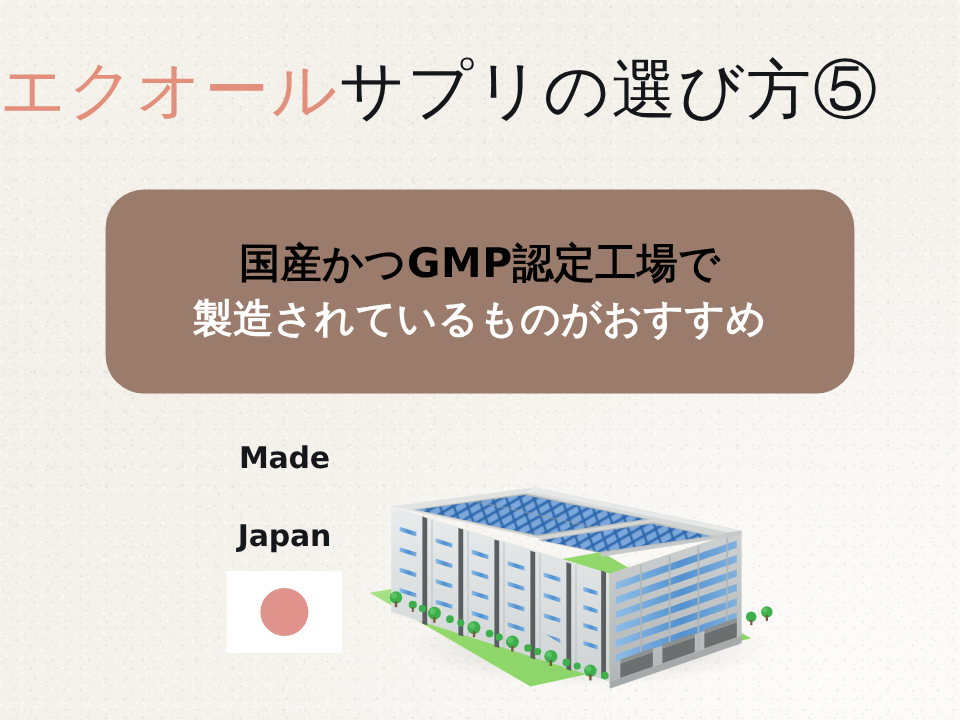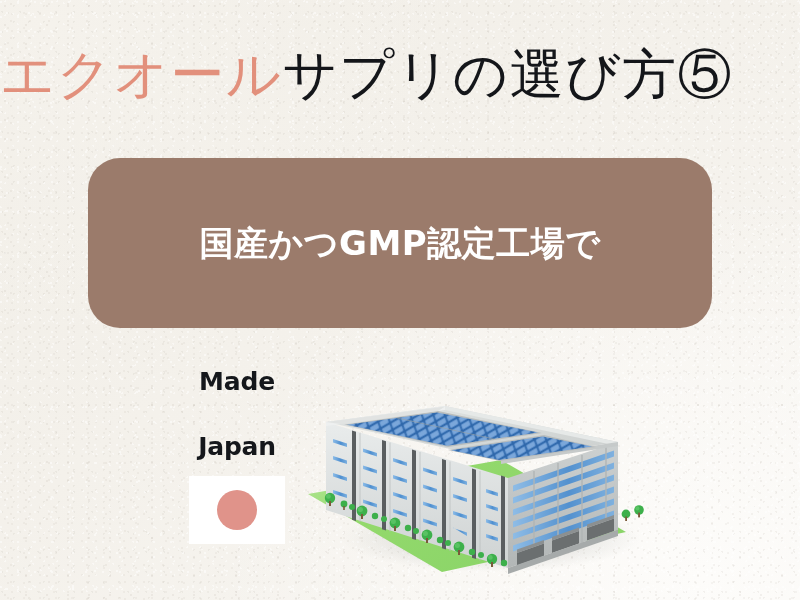--- a/index.html
+++ b/index.html
@@ -139,21 +139,22 @@
 </head>
 <body>
 
 <div id="slide" style="background-color: rgb(243, 240, 234);">
 
   <div id="headline">
     <span class="accent" style="color: rgb(226, 144, 124);">エクオール</span><span class="dark" style="color: rgb(20, 22, 26);">サプリの選び方⑤</span>
   </div>
 
   <div id="statement-panel" style="background: rgb(155, 123, 107);">
-    <div class="statement-line l1" style="color: #ffffff;">国産かつGMP認定工場で</div>
+    <div class="statement-line l1" style="color: #000000;">国産かつGMP認定工場で</div>
+    <div class="statement-line l2" style="color: rgb(255, 255, 255);">製造されているものがおすすめ</div>
   </div>
 
   <div id="made-in-japan">
     <div class="mij-line" style="color: rgb(21, 23, 27);">Made</div>
     <div class="mij-line" style="color: rgb(21, 23, 27); margin-top: 33px;">Japan</div>
   </div>
 
   <div id="flag-japan" style="background: rgb(255, 255, 255);">
     <div class="sun" style="background: rgb(224, 147, 138);"></div>
   </div>

